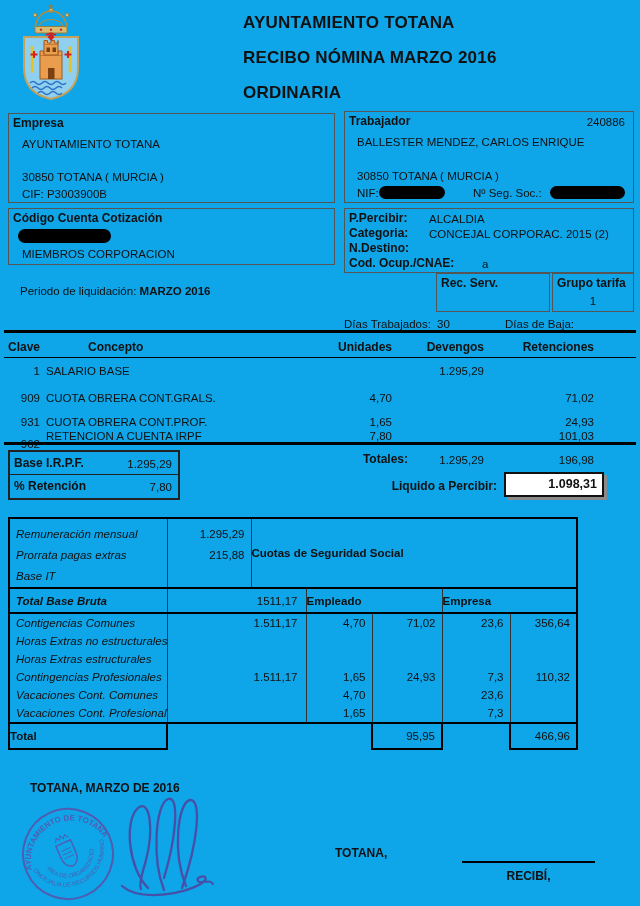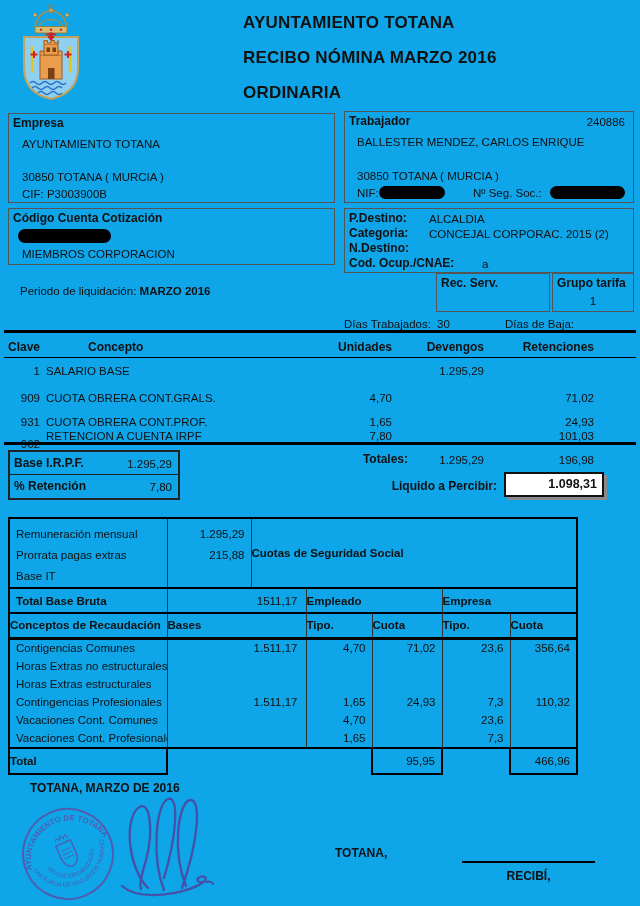--- a/index.html
+++ b/index.html
@@ -19,21 +19,21 @@
            font-size:12.5px;font-weight:bold;text-align:right;padding:3px 5px 0 0;}
   
   #irpf{position:absolute;border:2px solid #222;}
   #irpf .row{position:relative;height:22px;}
   #irpf .row1{border-bottom:1px solid #222;}
   
   table.ss{border-collapse:collapse;table-layout:fixed;border:2px solid #000;border-bottom:none;
            font-size:11.5px;}
   table.ss td{border-right:1px solid #333;padding:0;vertical-align:middle;overflow:hidden;white-space:nowrap;}
   table.ss td:last-child{border-right:2px solid #000;}
-  table.ss .pl{padding-left:6px;}
+  table.ss .pl{padding-left:6px;font-style:italic;}
   table.ss .pr{padding-right:6px;text-align:right;}
   table.ss .pr8{padding-right:8px;text-align:right;}
   table.ss .ctr{text-align:left;}
   table.ss tr.sec td{border-bottom:2px solid #000;}
   table.ss tr.hdr td{border-bottom:3px solid #000;}
   table.ss tr.lastdata td{border-bottom:2px solid #000;}
   table.ss tr.totalrow td{border:none;}
   table.ss tr.totalrow td.boxed{border:2px solid #000;}
   table.ss .stack div{height:21px;line-height:21px;}
   .sig-ink{stroke:#4f46a0;fill:none;stroke-linecap:round;stroke-linejoin:round;opacity:.9;}
@@ -99,21 +99,21 @@
     <span class="pill" style="left:205px;top:74px;width:75px;height:13px"></span>
   </div>
 
   <div class="box" style="left:8px;top:208px;width:325px;height:55px">
     <span class="boxlabel">Código Cuenta Cotización</span>
     <span class="pill" style="left:9px;top:20px;width:93px;height:14px"></span>
     <span class="a t11" style="left:13px;top:38px">MIEMBROS CORPORACION</span>
   </div>
 
   <div class="box" style="left:344px;top:208px;width:288px;height:63px">
-    <span class="a t12 b" style="left:4px;top:2px">P.Destino:</span>
+    <span class="a t12 b" style="left:4px;top:2px">P.Percibir:</span>
     <span class="a t11" style="left:84px;top:3px">ALCALDIA</span>
     <span class="a t12 b" style="left:4px;top:17px">Categoria:</span>
     <span class="a t11" style="left:84px;top:18px">CONCEJAL CORPORAC. 2015 (2)</span>
     <span class="a t12 b" style="left:4px;top:32px">N.Destino:</span>
     <span class="a t11" style="left:84px;top:33px"></span>
     <span class="a t12 b" style="left:4px;top:47px">Cod. Ocup./CNAE:</span>
     <span class="a t11" style="left:137px;top:48px">a</span>
   </div>
 
   <span class="a t11" style="left:20px;top:284px"><span>Periodo de liquidación:</span>&nbsp;<b>MARZO 2016</b></span>
@@ -217,28 +217,20 @@
         <div></div>
       </td>
       <td colspan="5" class="ctr b">Cuotas de Seguridad Social</td>
     </tr>
     <tr class="sec" style="height:25px">
       <td class="pl b">Total Base Bruta</td>
       <td colspan="2" class="pr8">1511,17</td>
       <td colspan="2" class="ctr b">Empleado</td>
       <td colspan="2" class="ctr b">Empresa</td>
     </tr>
-    <tr class="hdr" style="height:25px">
-      <td class="ctr b">Conceptos de Recaudación</td>
-      <td colspan="2" class="ctr b">Bases</td>
-      <td class="ctr b">Tipo.</td>
-      <td class="ctr b">Cuota</td>
-      <td class="ctr b">Tipo.</td>
-      <td class="ctr b">Cuota</td>
-    </tr>
     <tr style="height:19px">
       <td class="pl">Contigencias Comunes</td>
       <td colspan="2" class="pr8">1.511,17</td>
       <td class="pr">4,70</td>
       <td class="pr">71,02</td>
       <td class="pr">23,6</td>
       <td class="pr">356,64</td>
     </tr>
     <tr style="height:18px">
       <td class="pl">Horas Extras no estructurales</td>

